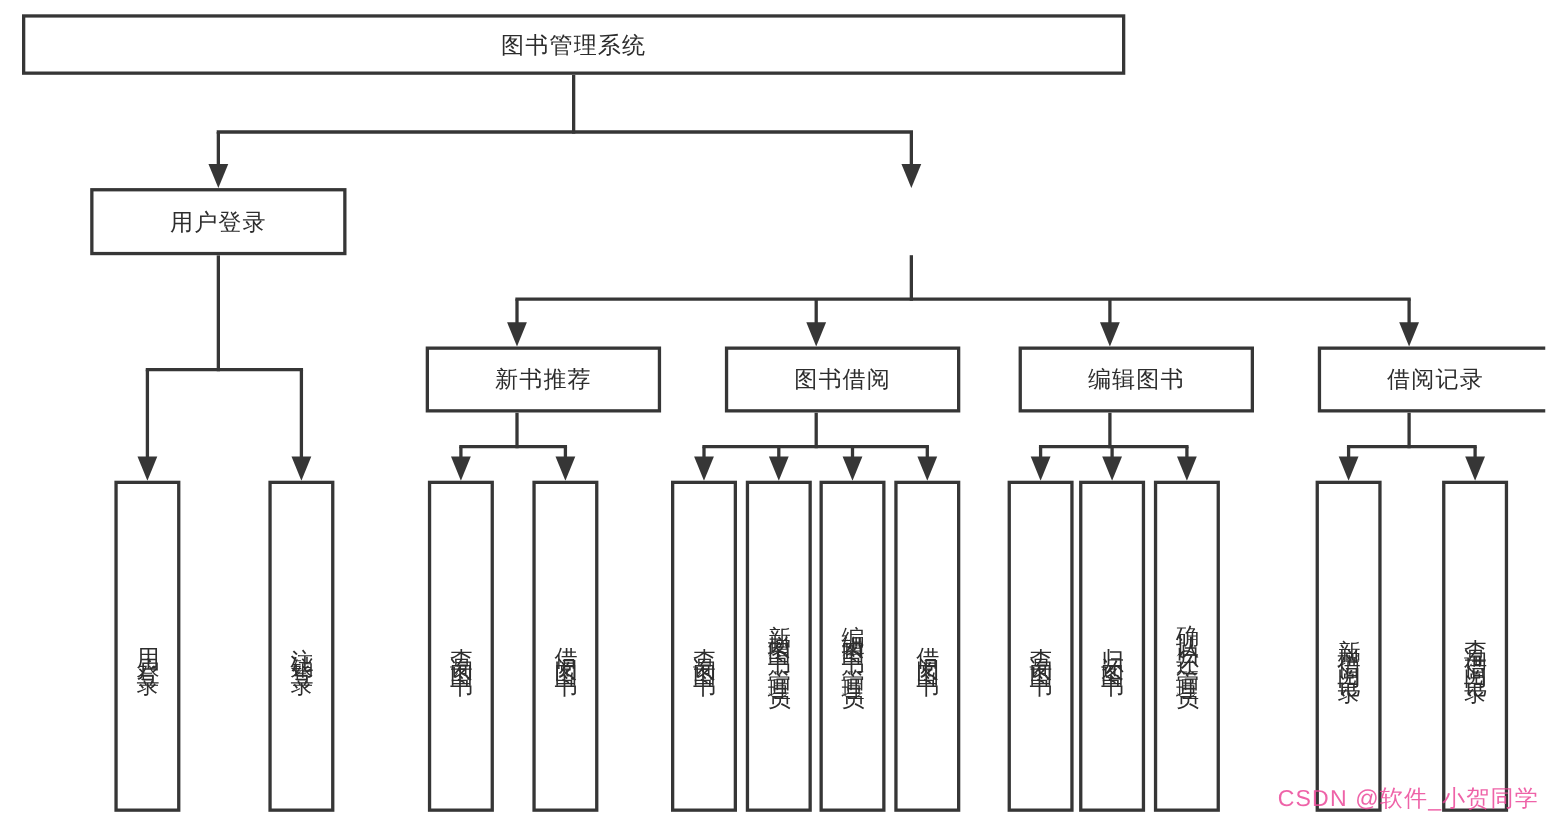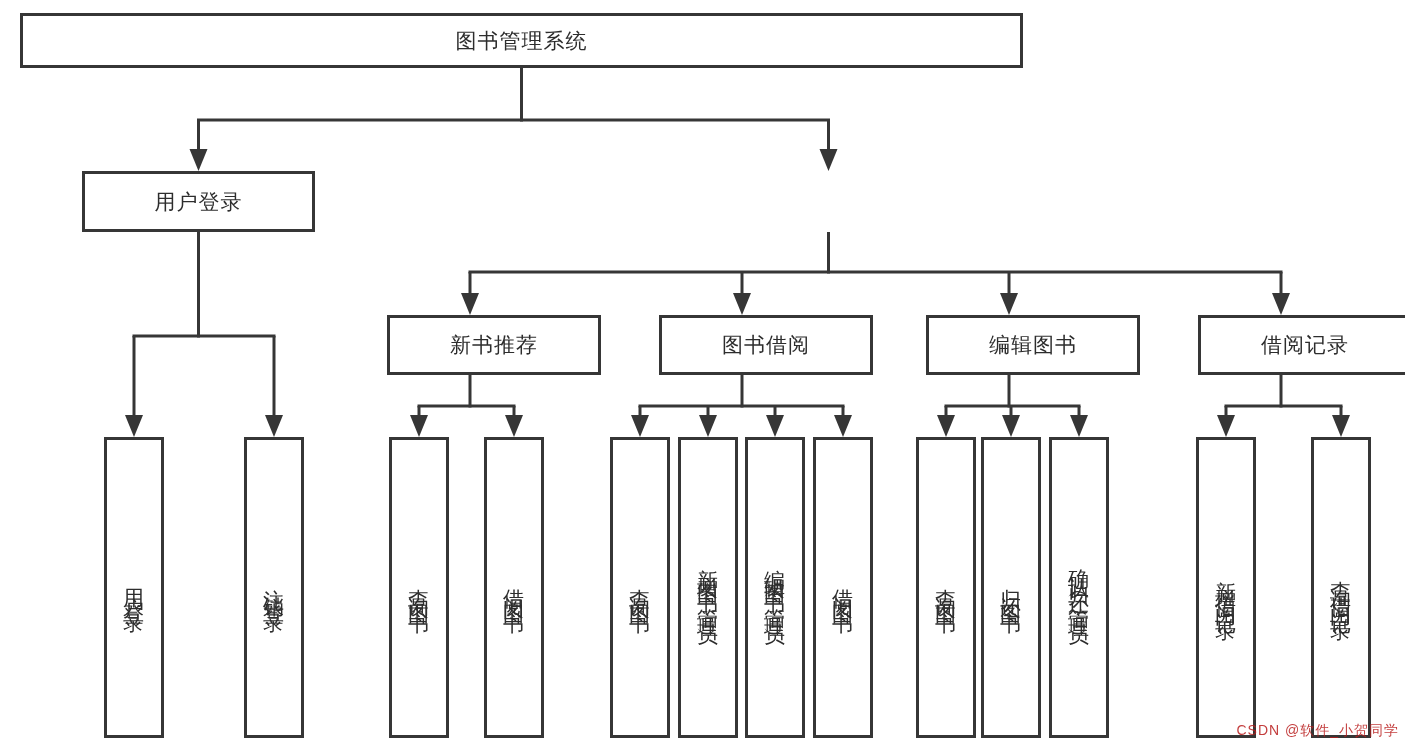--- a/index.html
+++ b/index.html
@@ -16,21 +16,21 @@
   .root-box{left:20px;top:13px;width:1003px;height:55px;}
   .l2-box{top:171px;width:233px;height:61px;}
   .l3-box{top:315px;width:214px;height:60px;margin-left:24px;}
   .leaf{top:437px;width:60px;height:301px;}
   .vlabel{
     writing-mode:vertical-rl;text-orientation:mixed;
     font-size:21px;line-height:1;letter-spacing:8px;white-space:nowrap;
   }
   .watermark{
     position:absolute;right:6px;bottom:7px;z-index:2;
-    font-size:14px;letter-spacing:1px;color:#b91c1c;opacity:.85;white-space:nowrap;
+    font-size:21px;letter-spacing:1px;color:#ec4899;opacity:.85;white-space:nowrap;
   }
 </style>
 </head>
 <body>
 
 <div class="canvas">
 
   <svg id="conn" class="connectors" width="1405" height="747">
       <line x1="521.5" y1="68" x2="521.5" y2="121.5" stroke="#363636" stroke-width="3"></line>
       <line x1="197" y1="120" x2="830" y2="120" stroke="#363636" stroke-width="3"></line>

